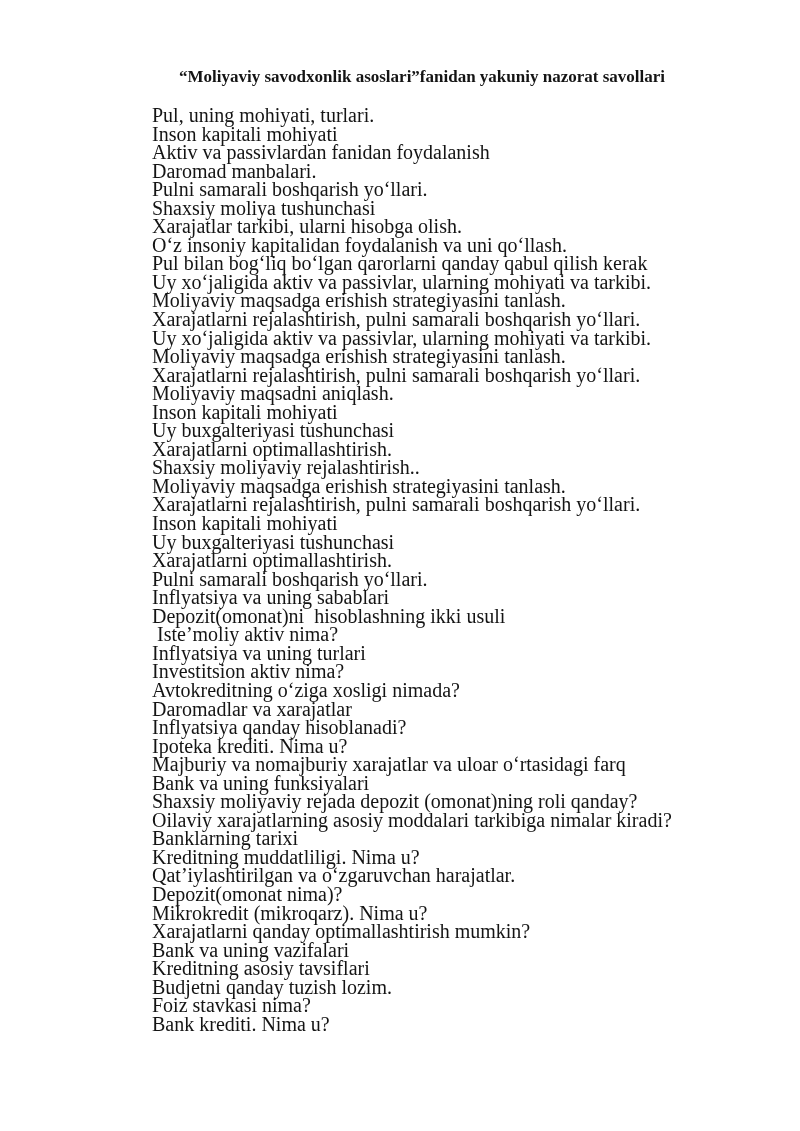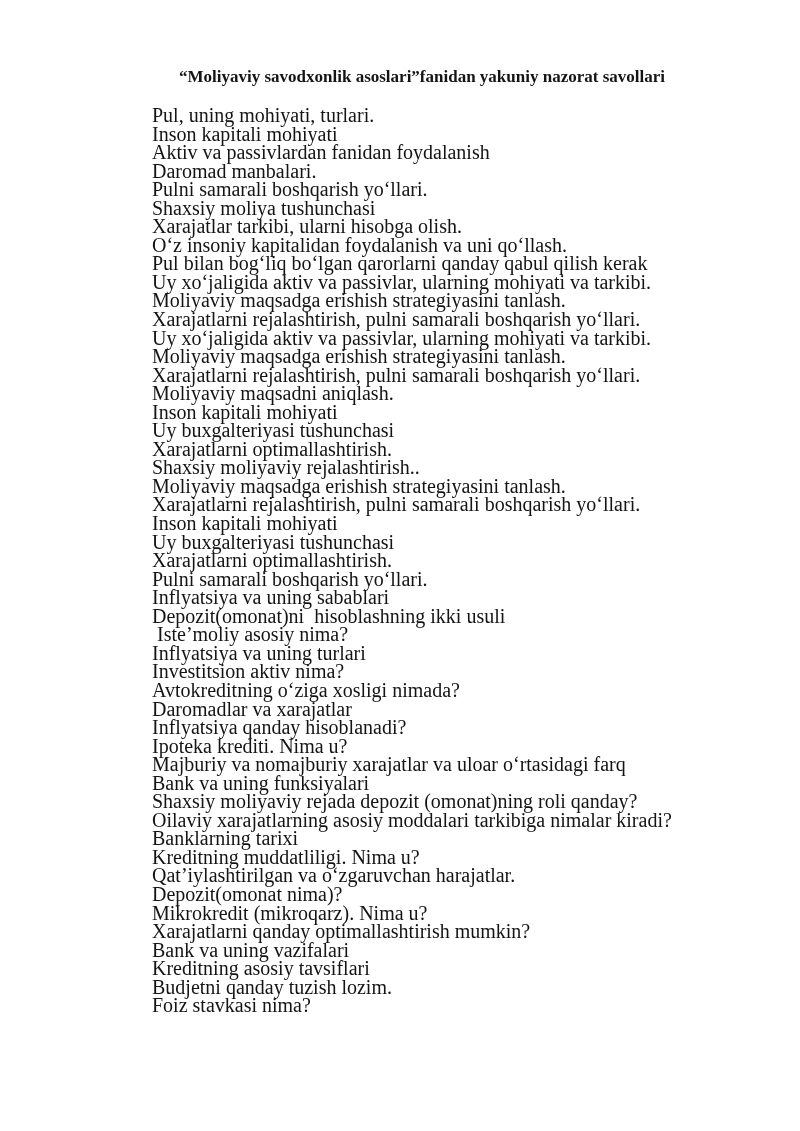--- a/index.html
+++ b/index.html
@@ -67,35 +67,36 @@
       <div class="q-line">Xarajatlarni optimallashtirish.</div>
       <div class="q-line">Shaxsiy moliyaviy rejalashtirish..</div>
       <div class="q-line">Moliyaviy maqsadga erishish strategiyasini tanlash.</div>
       <div class="q-line">Xarajatlarni rejalashtirish, pulni samarali boshqarish yo‘llari.</div>
       <div class="q-line">Inson kapitali mohiyati</div>
       <div class="q-line">Uy buxgalteriyasi tushunchasi</div>
       <div class="q-line">Xarajatlarni optimallashtirish.</div>
       <div class="q-line">Pulni samarali boshqarish yo‘llari.</div>
       <div class="q-line">Inflyatsiya va uning sabablari</div>
       <div class="q-line">Depozit(omonat)ni  hisoblashning ikki usuli</div>
-      <div class="q-line"> Iste’moliy asosiy nima?</div>
+      <div class="q-line"> Iste’moliy aktiv nima?</div>
       <div class="q-line">Inflyatsiya va uning turlari</div>
       <div class="q-line">Investitsion aktiv nima?</div>
       <div class="q-line">Avtokreditning o‘ziga xosligi nimada?</div>
       <div class="q-line">Daromadlar va xarajatlar</div>
       <div class="q-line">Inflyatsiya qanday hisoblanadi?</div>
       <div class="q-line">Ipoteka krediti. Nima u?</div>
       <div class="q-line">Majburiy va nomajburiy xarajatlar va uloar o‘rtasidagi farq</div>
       <div class="q-line">Bank va uning funksiyalari</div>
       <div class="q-line">Shaxsiy moliyaviy rejada depozit (omonat)ning roli qanday?</div>
       <div class="q-line">Oilaviy xarajatlarning asosiy moddalari tarkibiga nimalar kiradi?</div>
       <div class="q-line">Banklarning tarixi</div>
       <div class="q-line">Kreditning muddatliligi. Nima u?</div>
       <div class="q-line">Qat’iylashtirilgan va o‘zgaruvchan harajatlar.</div>
       <div class="q-line">Depozit(omonat nima)?</div>
       <div class="q-line">Mikrokredit (mikroqarz). Nima u?</div>
       <div class="q-line">Xarajatlarni qanday optimallashtirish mumkin?</div>
       <div class="q-line">Bank va uning vazifalari</div>
       <div class="q-line">Kreditning asosiy tavsiflari</div>
       <div class="q-line">Budjetni qanday tuzish lozim.</div>
       <div class="q-line">Foiz stavkasi nima?</div>
+      <div class="q-line">Bank krediti. Nima u?</div>
     </div>
 </div>
 
 </body></html>

